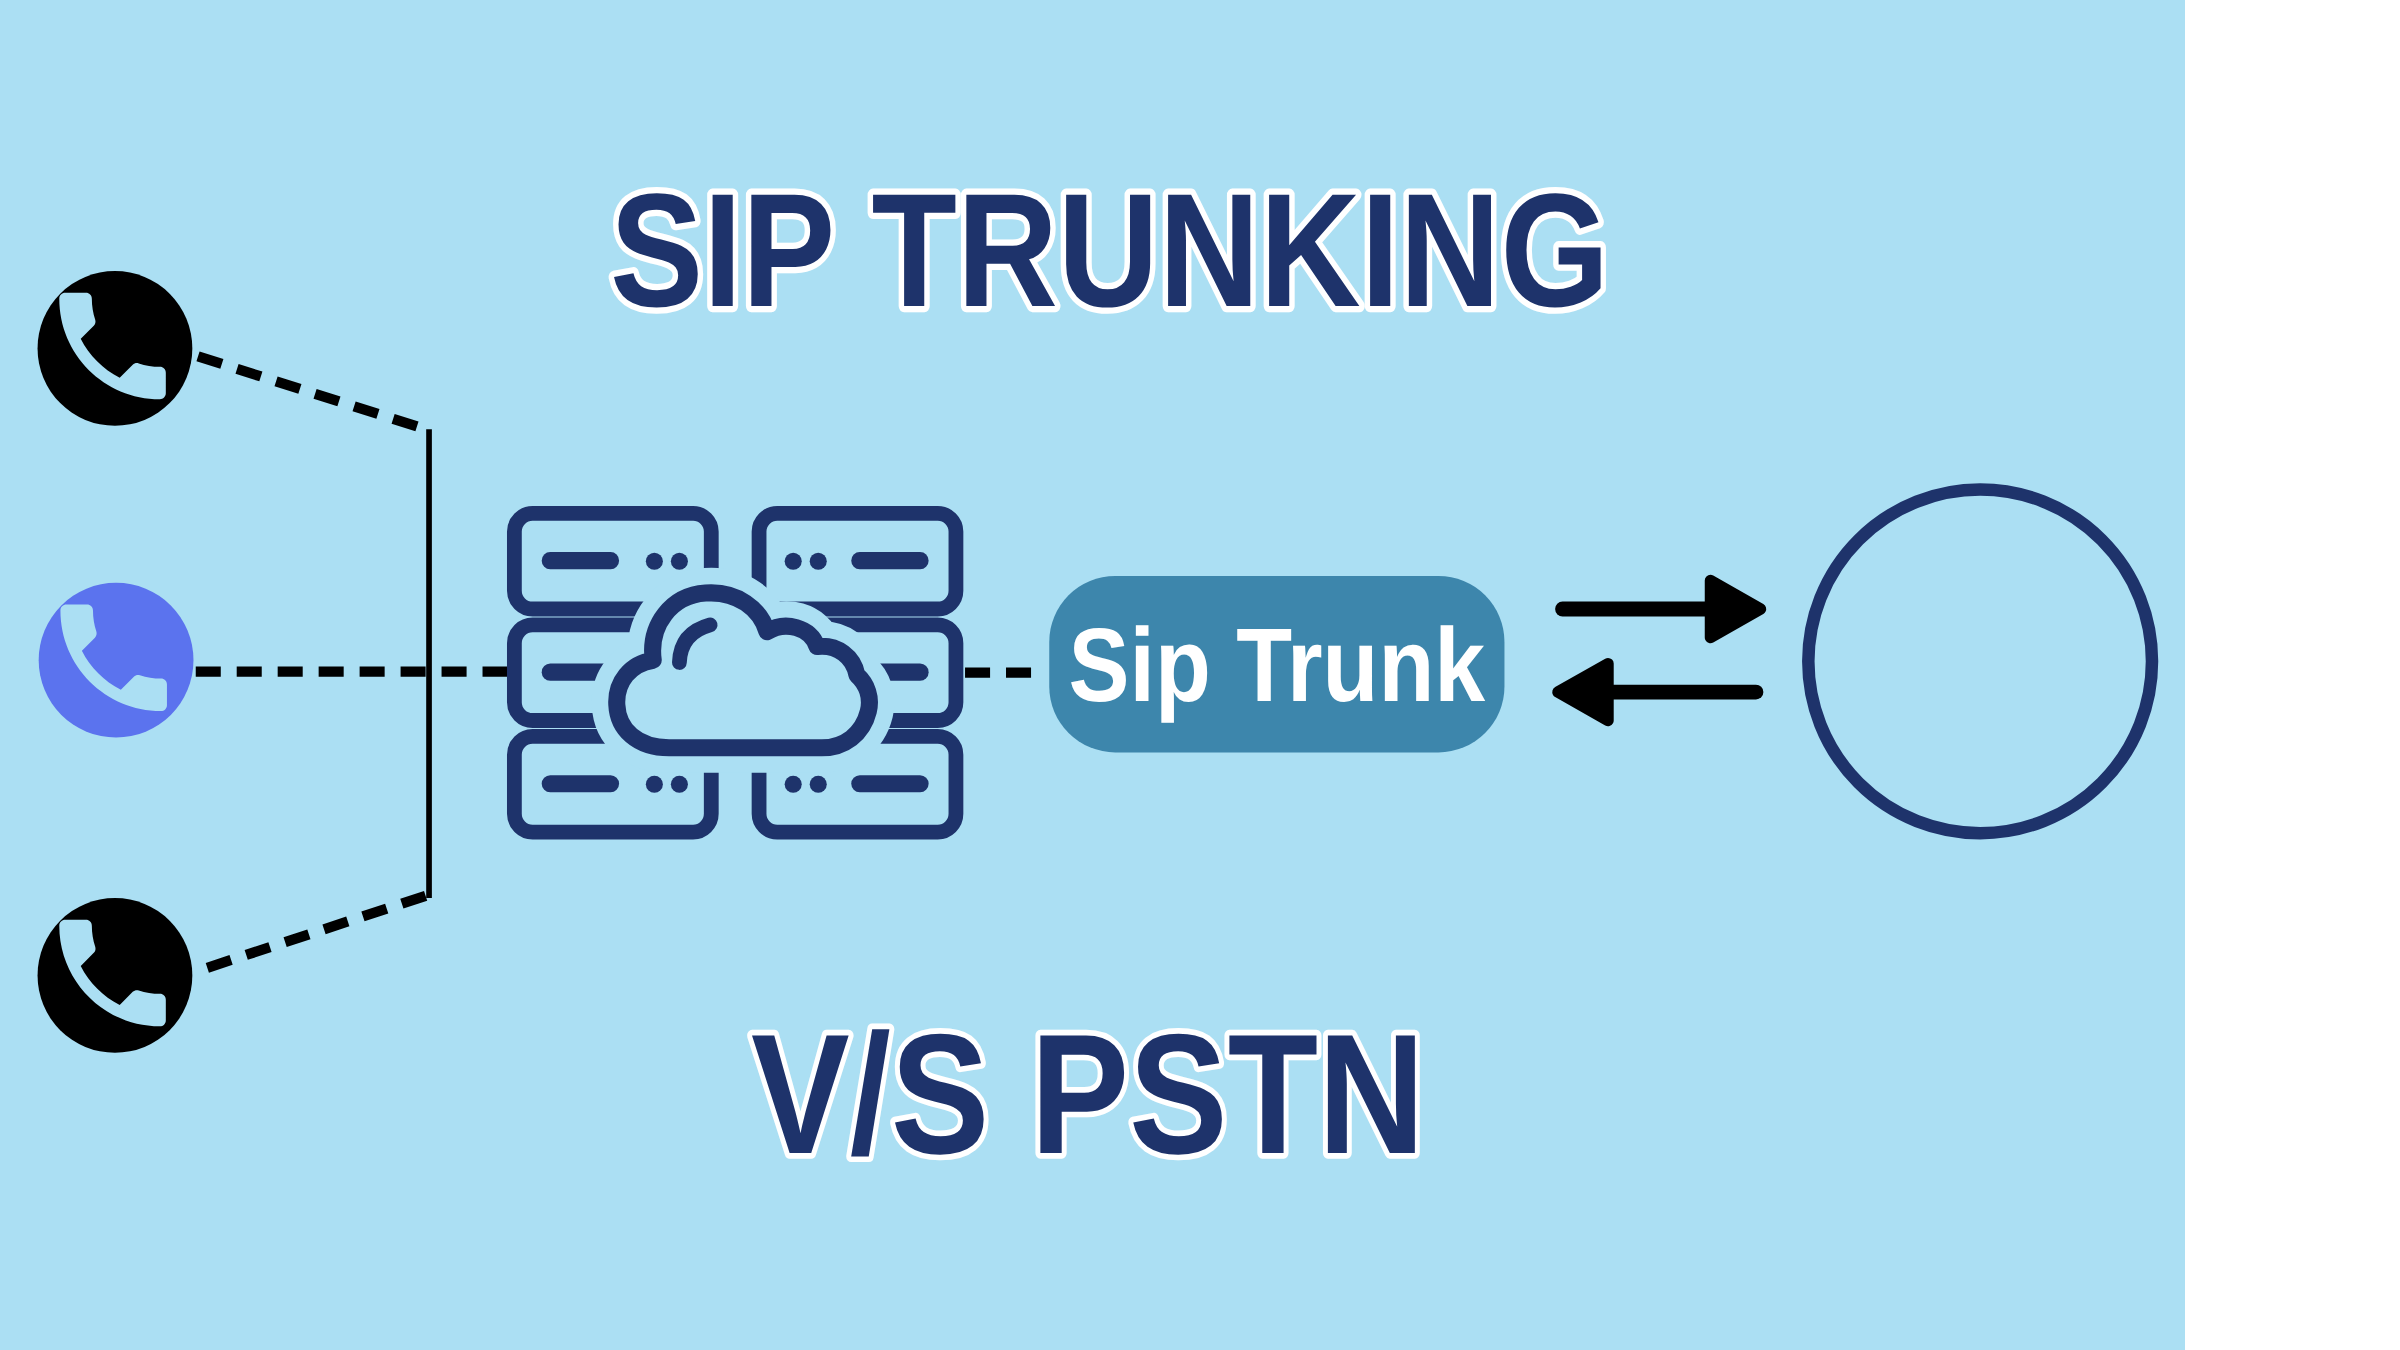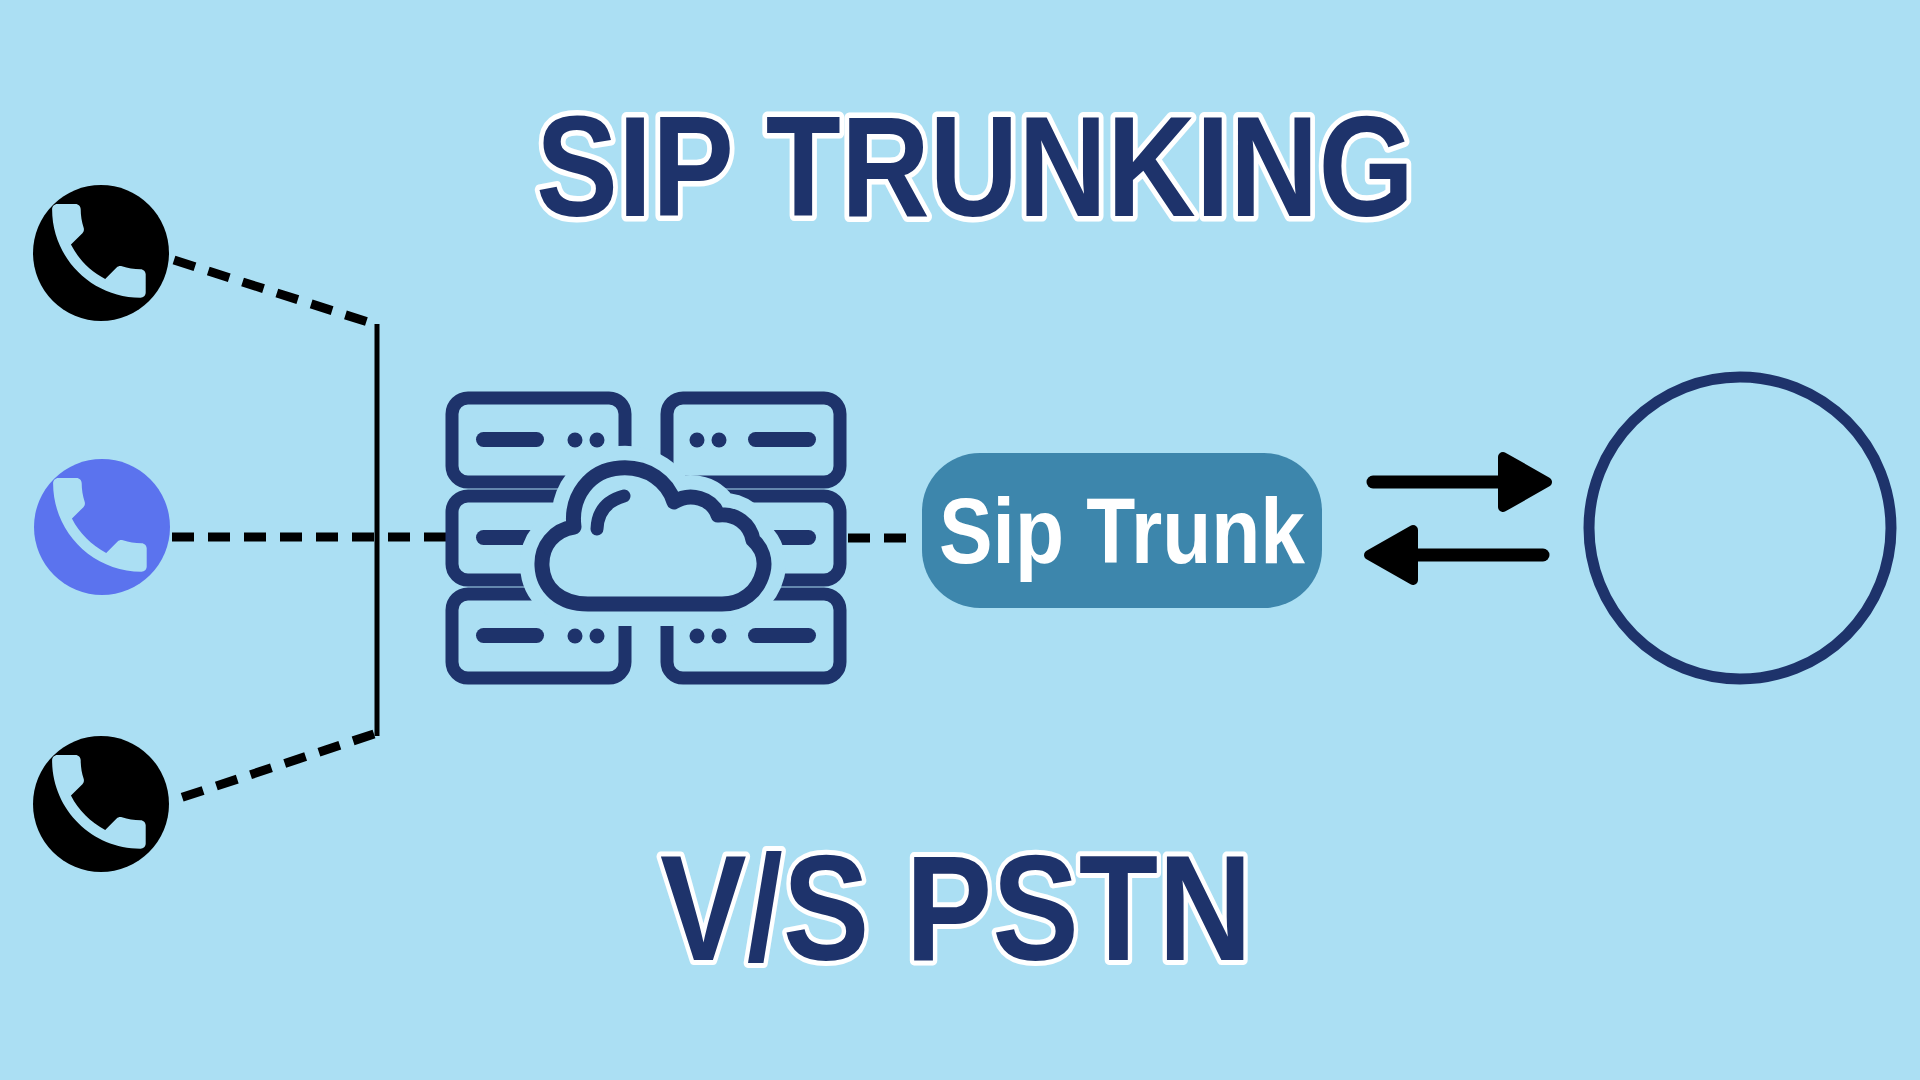--- a/index.html
+++ b/index.html
@@ -1,18 +1,18 @@
 <!DOCTYPE html>
 <html style="--background: #abdff3; --navy: #1e336b; --phone-blue: #5b73ee; --teal: #3d86ac; --black: #000000; --white: #ffffff;"><head>
 <meta charset="utf-8">
 <style>
   html,body{margin:0;padding:0;}
   .canvas{
     position:relative;
-    width:1920px;height:1080px;
+    width:1748px;height:1080px;
     background:var(--background,#abdff3);
     overflow:hidden;
     font-family:"Liberation Sans", sans-serif;
   }
   svg{display:block;width:100%;height:100%;}
 
   .title-text{
     font-family:"Liberation Sans", sans-serif;
     font-weight:bold;
     font-size:142px;

